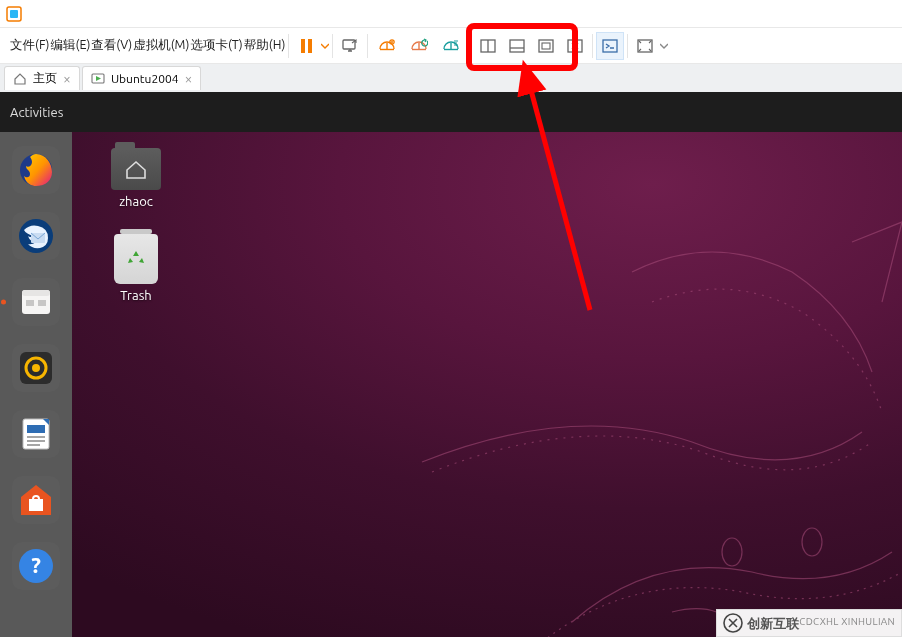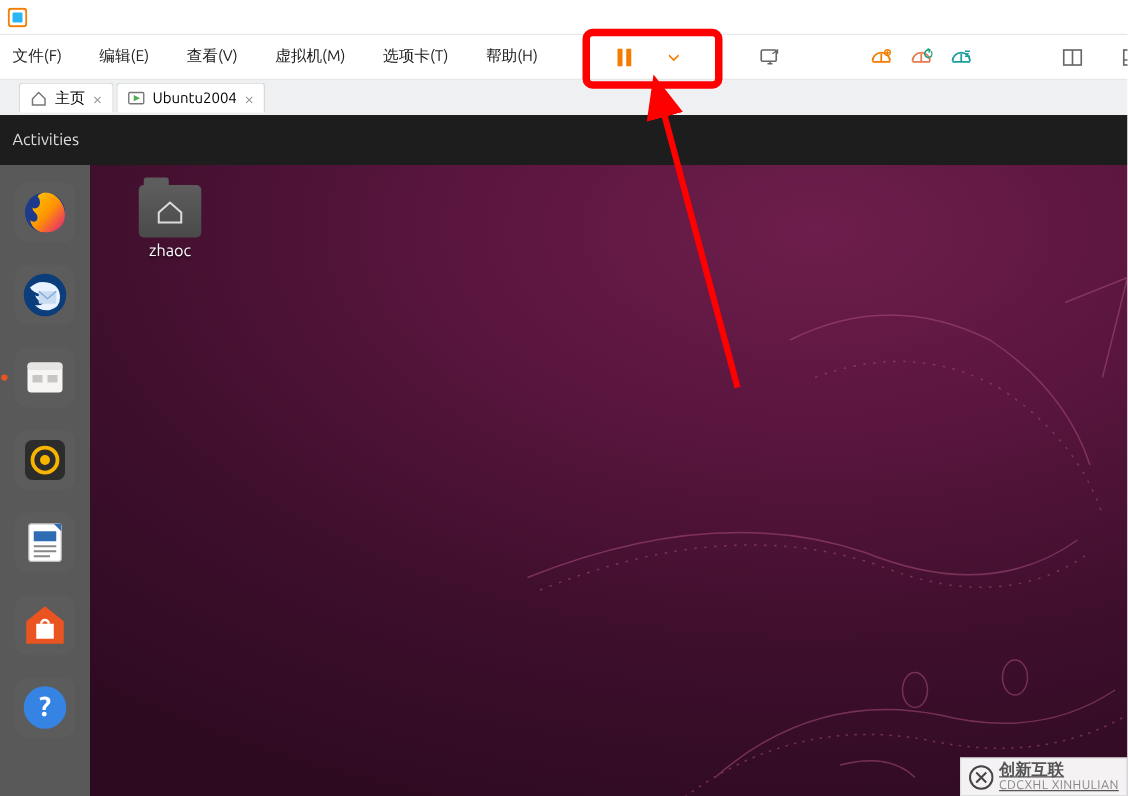--- a/index.html
+++ b/index.html
@@ -34,21 +34,21 @@
       font-size: 12px;
       color: #555;
     }
 
     
     .menu-bar {
       height: 36px;
       display: flex;
       align-items: center;
       padding: 0 10px;
-      gap: 30px;
+      gap: 1px;
       border-bottom: 1px solid #e8e8e8;
       background: #fff;
       font-size: 12.5px;
       color: #222;
     }
     .menu-item {
       cursor: pointer;
       white-space: nowrap;
     }
     .toolbar-sep {
@@ -92,21 +92,21 @@
       border-radius: 8px;
       pointer-events: none;
       z-index: 100;
     }
 
     
     .tab-bar {
       height: 28px;
       display: flex;
       align-items: center;
-      padding: 0 15px;
+      padding: 0 4px;
       background: #eef0f2;
       gap: 2px;
     }
     .tab {
       display: flex;
       align-items: center;
       height: 24px;
       padding: 0 8px;
       background: #fff;
       border: 1px solid #d8d8d8;
@@ -504,35 +504,43 @@
 
     <div class="desktop-icons">
       <div class="desktop-icon">
         <div class="folder-icon">
           <svg class="folder-home" width="22" height="20" viewBox="0 0 22 20">
             <path d="M2 10 L11 2 L20 10 V18 H2 Z" fill="none" stroke="#ddd" stroke-width="1.6"></path>
           </svg>
         </div>
         <div class="desktop-label">zhaoc</div>
       </div>
+      <div class="desktop-icon">
+        <div class="trash-icon">
+          <svg width="22" height="22" viewBox="0 0 22 22">
+            <path d="M11 3 L14 8 L8 8 Z M5 10 L3 15 L8 14 Z M17 10 L19 15 L14 14 Z" fill="#3fa535"></path>
+          </svg>
+        </div>
+        <div class="desktop-label">Trash</div>
+      </div>
     </div>
   </div>
 </div>
 
 <svg class="arrow-svg" style="left:0; top:0;" width="902" height="637">
   <defs>
     <marker id="arrowhead" markerWidth="8" markerHeight="8" refX="3" refY="3" orient="auto">
       <polygon points="0 0, 7 3, 0 6" fill="#ff0000"></polygon>
     </marker>
   </defs>
   <line x1="590" y1="310" x2="528" y2="79" stroke="#ff0000" stroke-width="5" marker-end="url(#arrowhead)"></line>
 </svg>
 
 <div class="watermark">
   <svg width="20" height="20" viewBox="0 0 20 20">
     <circle cx="10" cy="10" r="9" fill="none" stroke="#444" stroke-width="1.6"></circle>
     <path d="M6 6 L14 14 M14 6 L6 14" stroke="#444" stroke-width="1.6"></path>
   </svg>
-  <div style="display:flex;flex-direction:column;line-height:1;text-decoration:underline;">
+  <div style="display:flex;flex-direction:row;line-height:1;">
     <span style="font-size:13px;font-weight:600;">创新互联</span>
     <span style="font-size:10px;color:#888;letter-spacing:.3px;">CDCXHL XINHULIAN</span>
   </div>
 </div>
 
 </body></html>

